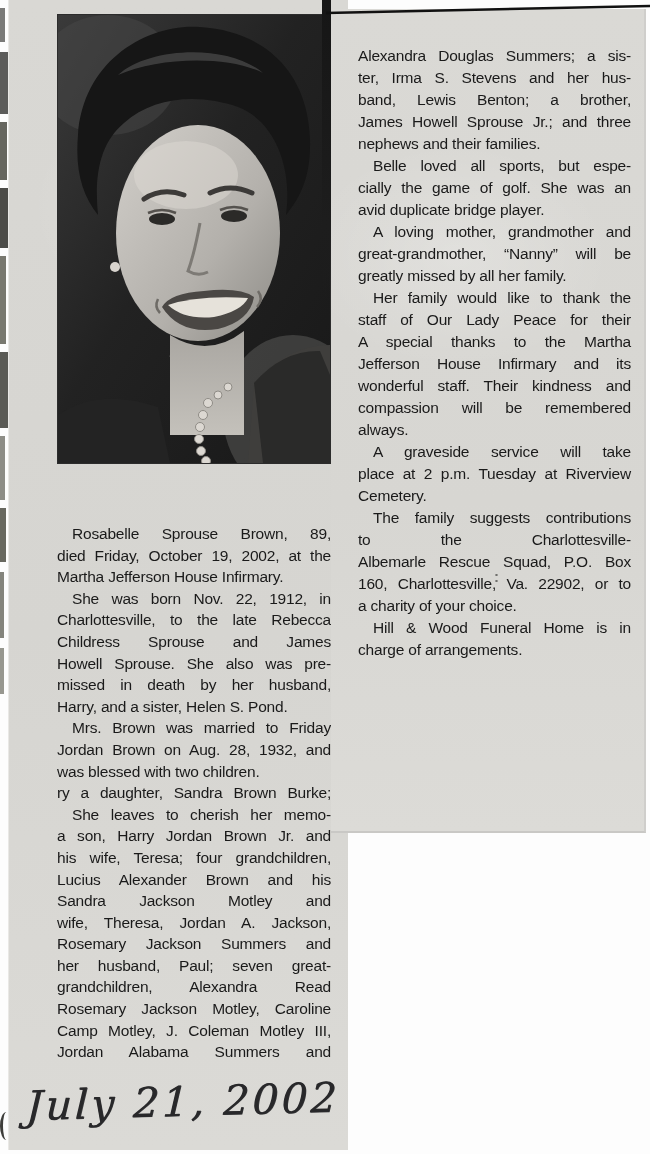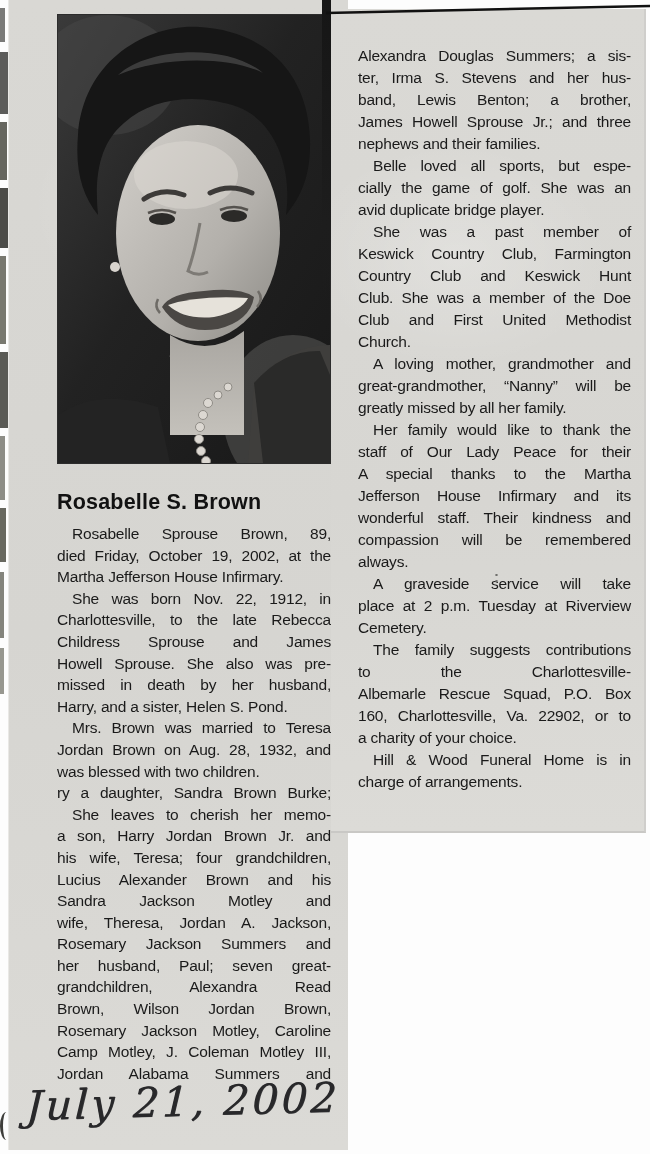--- a/index.html
+++ b/index.html
@@ -173,80 +173,70 @@
           <circle cx="142" cy="412" r="4.5"></circle>
             <circle cx="141" cy="424" r="4.5"></circle>
           <circle cx="143" cy="436" r="4.5"></circle>
             <circle cx="148" cy="446" r="4.5"></circle>
           <circle cx="160" cy="380" r="4"></circle>
             <circle cx="170" cy="372" r="4"></circle>
         </g>
       </svg>
     </div>
 
-    <h1 class="headline">Rosabelle S. Brown</h1>
     <div class="coltext col-left-text">
         <div>
           <div class="tline just ind">Rosabelle Sprouse Brown, 89,</div>
           <div class="tline just">died Friday, October 19, 2002, at the</div>
           <div class="tline">Martha Jefferson House Infirmary.</div>
         </div>
         <div>
           <div class="tline just ind">She was born Nov. 22, 1912, in</div>
           <div class="tline just">Charlottesville, to the late Rebecca</div>
           <div class="tline just">Childress Sprouse and James</div>
           <div class="tline just">Howell Sprouse. She also was pre-</div>
           <div class="tline just">missed in death by her husband,</div>
           <div class="tline">Harry, and a sister, Helen S. Pond.</div>
         </div>
         <div>
-          <div class="tline just ind">Mrs. Brown was married to Teresa</div>
+          <div class="tline just ind">Mrs. Brown was married to Friday</div>
           <div class="tline just">Jordan Brown on Aug. 28, 1932, and</div>
           <div class="tline">was blessed with two children.</div>
         </div>
         <div>
           <div class="tline just">ry a daughter, Sandra Brown Burke;</div>
           <div class="tline just ind">She leaves to cherish her memo-</div>
           <div class="tline just">a son, Harry Jordan Brown Jr. and</div>
           <div class="tline just">his wife, Teresa; four grandchildren,</div>
           <div class="tline just">Lucius Alexander Brown and his</div>
           <div class="tline just">Sandra Jackson Motley and</div>
           <div class="tline just">wife, Theresa, Jordan A. Jackson,</div>
           <div class="tline just">Rosemary Jackson Summers and</div>
           <div class="tline just">her husband, Paul; seven great-</div>
           <div class="tline just">grandchildren, Alexandra Read</div>
-          <div class="tline just">Brown, Wilson Jordan Brown,</div>
           <div class="tline just">Rosemary Jackson Motley, Caroline</div>
           <div class="tline just">Camp Motley, J. Coleman Motley III,</div>
           <div class="tline just">Jordan Alabama Summers and</div>
         </div>
       </div>
   </div>
 
   <div class="clip clip-right">
     <div class="coltext col-right-text">
         <div>
           <div class="tline just">Alexandra Douglas Summers; a sis-</div>
           <div class="tline just">ter, Irma S. Stevens and her hus-</div>
           <div class="tline just">band, Lewis Benton; a brother,</div>
           <div class="tline just">James Howell Sprouse Jr.; and three</div>
           <div class="tline">nephews and their families.</div>
         </div>
         <div>
           <div class="tline just ind">Belle loved all sports, but espe-</div>
           <div class="tline just">cially the game of golf. She was an</div>
           <div class="tline">avid duplicate bridge player.</div>
-        </div>
-        <div>
-          <div class="tline just ind">She was a past member of</div>
-          <div class="tline just">Keswick Country Club, Farmington</div>
-          <div class="tline just">Country Club and Keswick Hunt</div>
-          <div class="tline just">Club. She was a member of the Doe</div>
-          <div class="tline just">Club and First United Methodist</div>
-          <div class="tline">Church.</div>
         </div>
         <div>
           <div class="tline just ind">A loving mother, grandmother and</div>
           <div class="tline just">great-grandmother, “Nanny” will be</div>
           <div class="tline">greatly missed by all her family.</div>
         </div>
         <div>
           <div class="tline just ind">Her family would like to thank the</div>
           <div class="tline just">staff of Our Lady Peace for their</div>
           <div class="tline just">A special thanks to the Martha</div>

